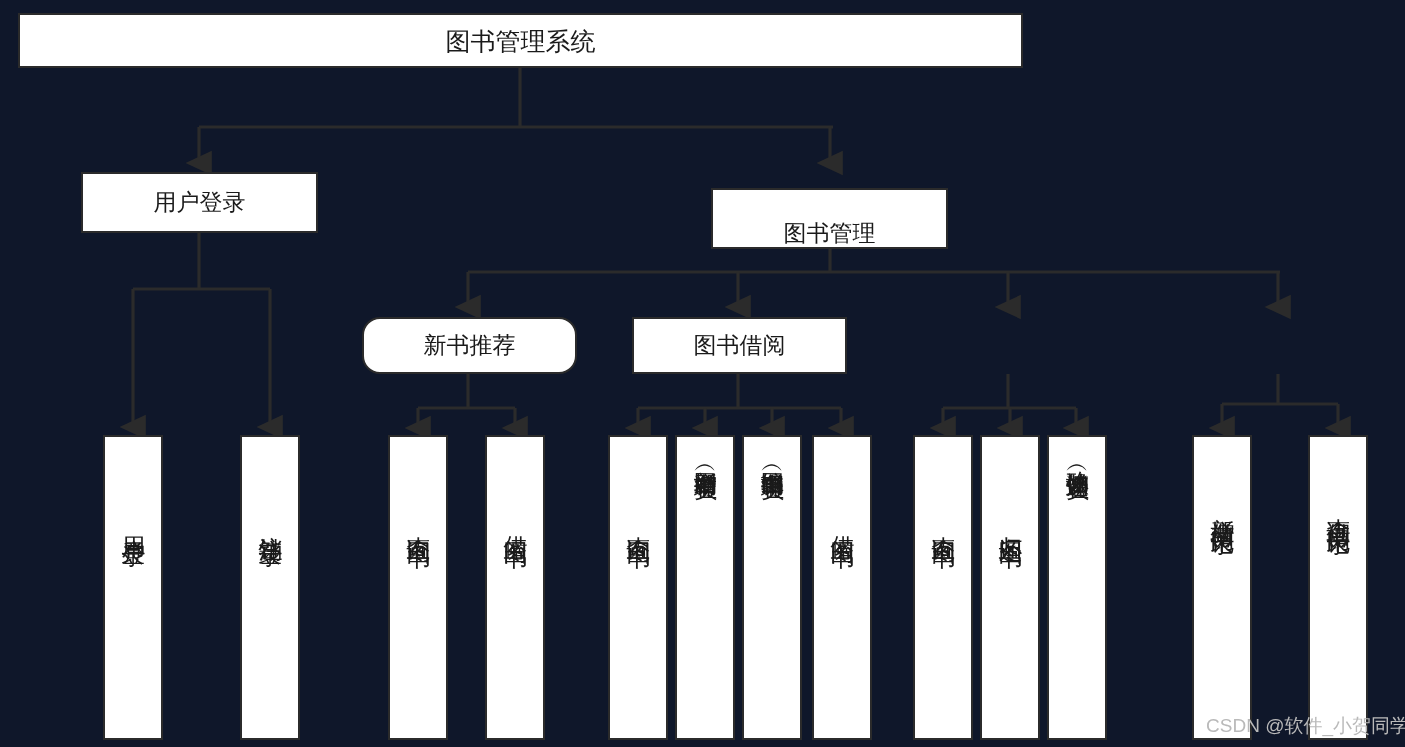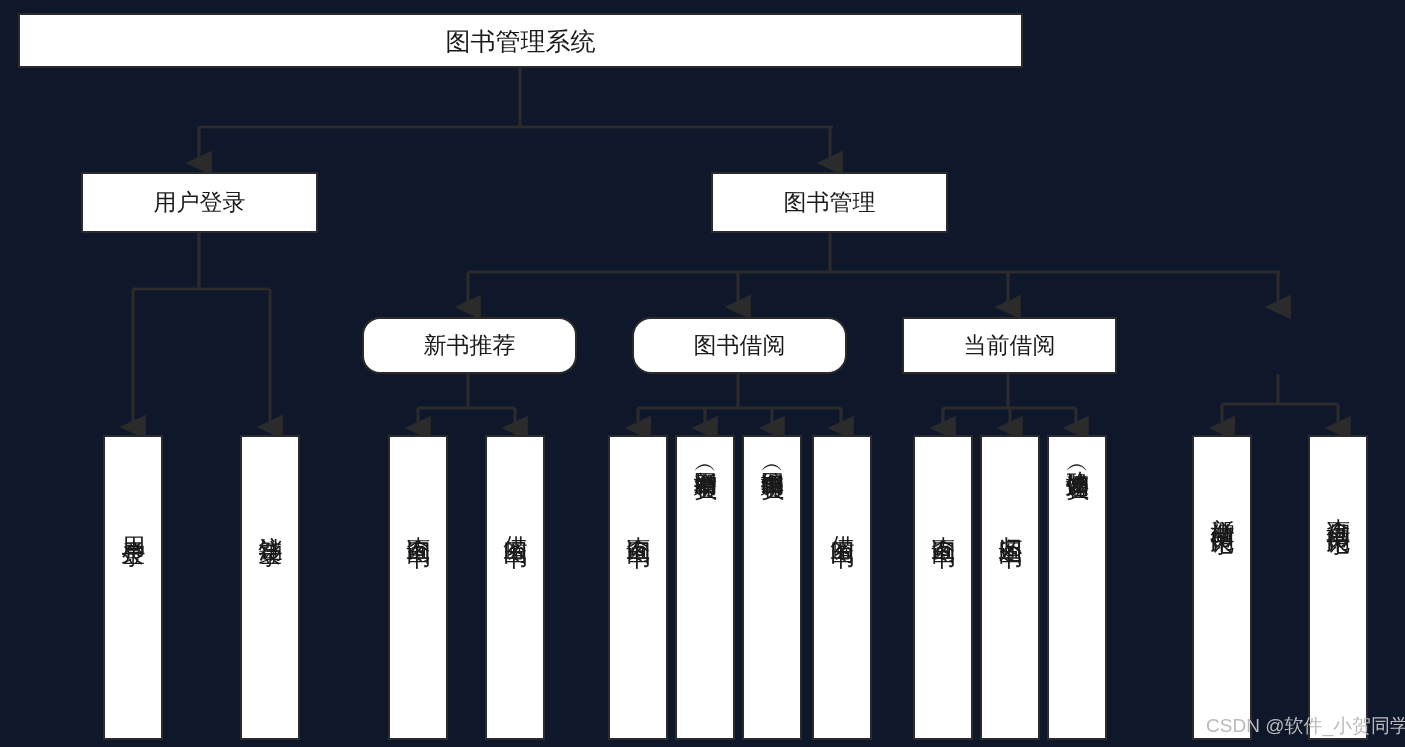--- a/index.html
+++ b/index.html
@@ -132,32 +132,29 @@
     </g>
   </svg>
 
   <div class="node-box node-root" style="left:18px; top:13px; width:1005px; height:55px;">
     <span class="node-label">图书管理系统</span>
   </div>
 
   <div class="node-box node-l2" style="left:81px; top:172px; width:237px; height:61px;">
     <span class="node-label">用户登录</span>
   </div>
-  <div class="node-box node-l2" style="left:711px; top:172px; width:237px; height:61px;">
+  <div class="node-box node-l2" style="left:711px; top:188px; width:237px; height:61px;align-items:flex-end;">
     <span class="node-label">图书管理</span>
   </div>
 
   <div class="node-box node-l3" style="left:362px; top:317px; width:215px; height:57px;border-radius:18px;">
     <span class="node-label">新书推荐</span>
   </div>
-  <div class="node-box node-l3" style="left:632px; top:317px; width:215px; height:57px;border-radius:19px;">
+  <div class="node-box node-l3" style="left:632px; top:317px; width:215px; height:57px;">
     <span class="node-label">图书借阅</span>
-  </div>
-  <div class="node-box node-l3" style="left:902px; top:317px; width:215px; height:57px;">
-    <span class="node-label">当前借阅</span>
   </div>
 
   <div class="node-box node-leaf leaf-mid" style="left:103px; top:435px; width:60px; height:305px;">
     <span class="node-label">用户登录</span>
   </div>
   <div class="node-box node-leaf leaf-mid" style="left:240px; top:435px; width:60px; height:305px;">
     <span class="node-label">注销登录</span>
   </div>
 
   <div class="node-box node-leaf leaf-mid" style="left:388px; top:435px; width:60px; height:305px;">

